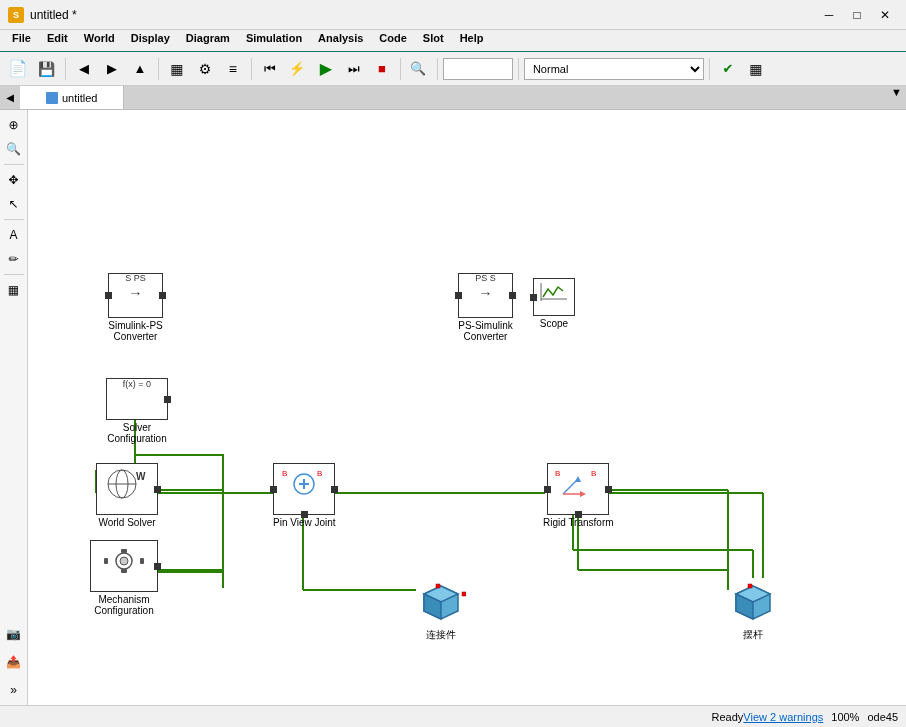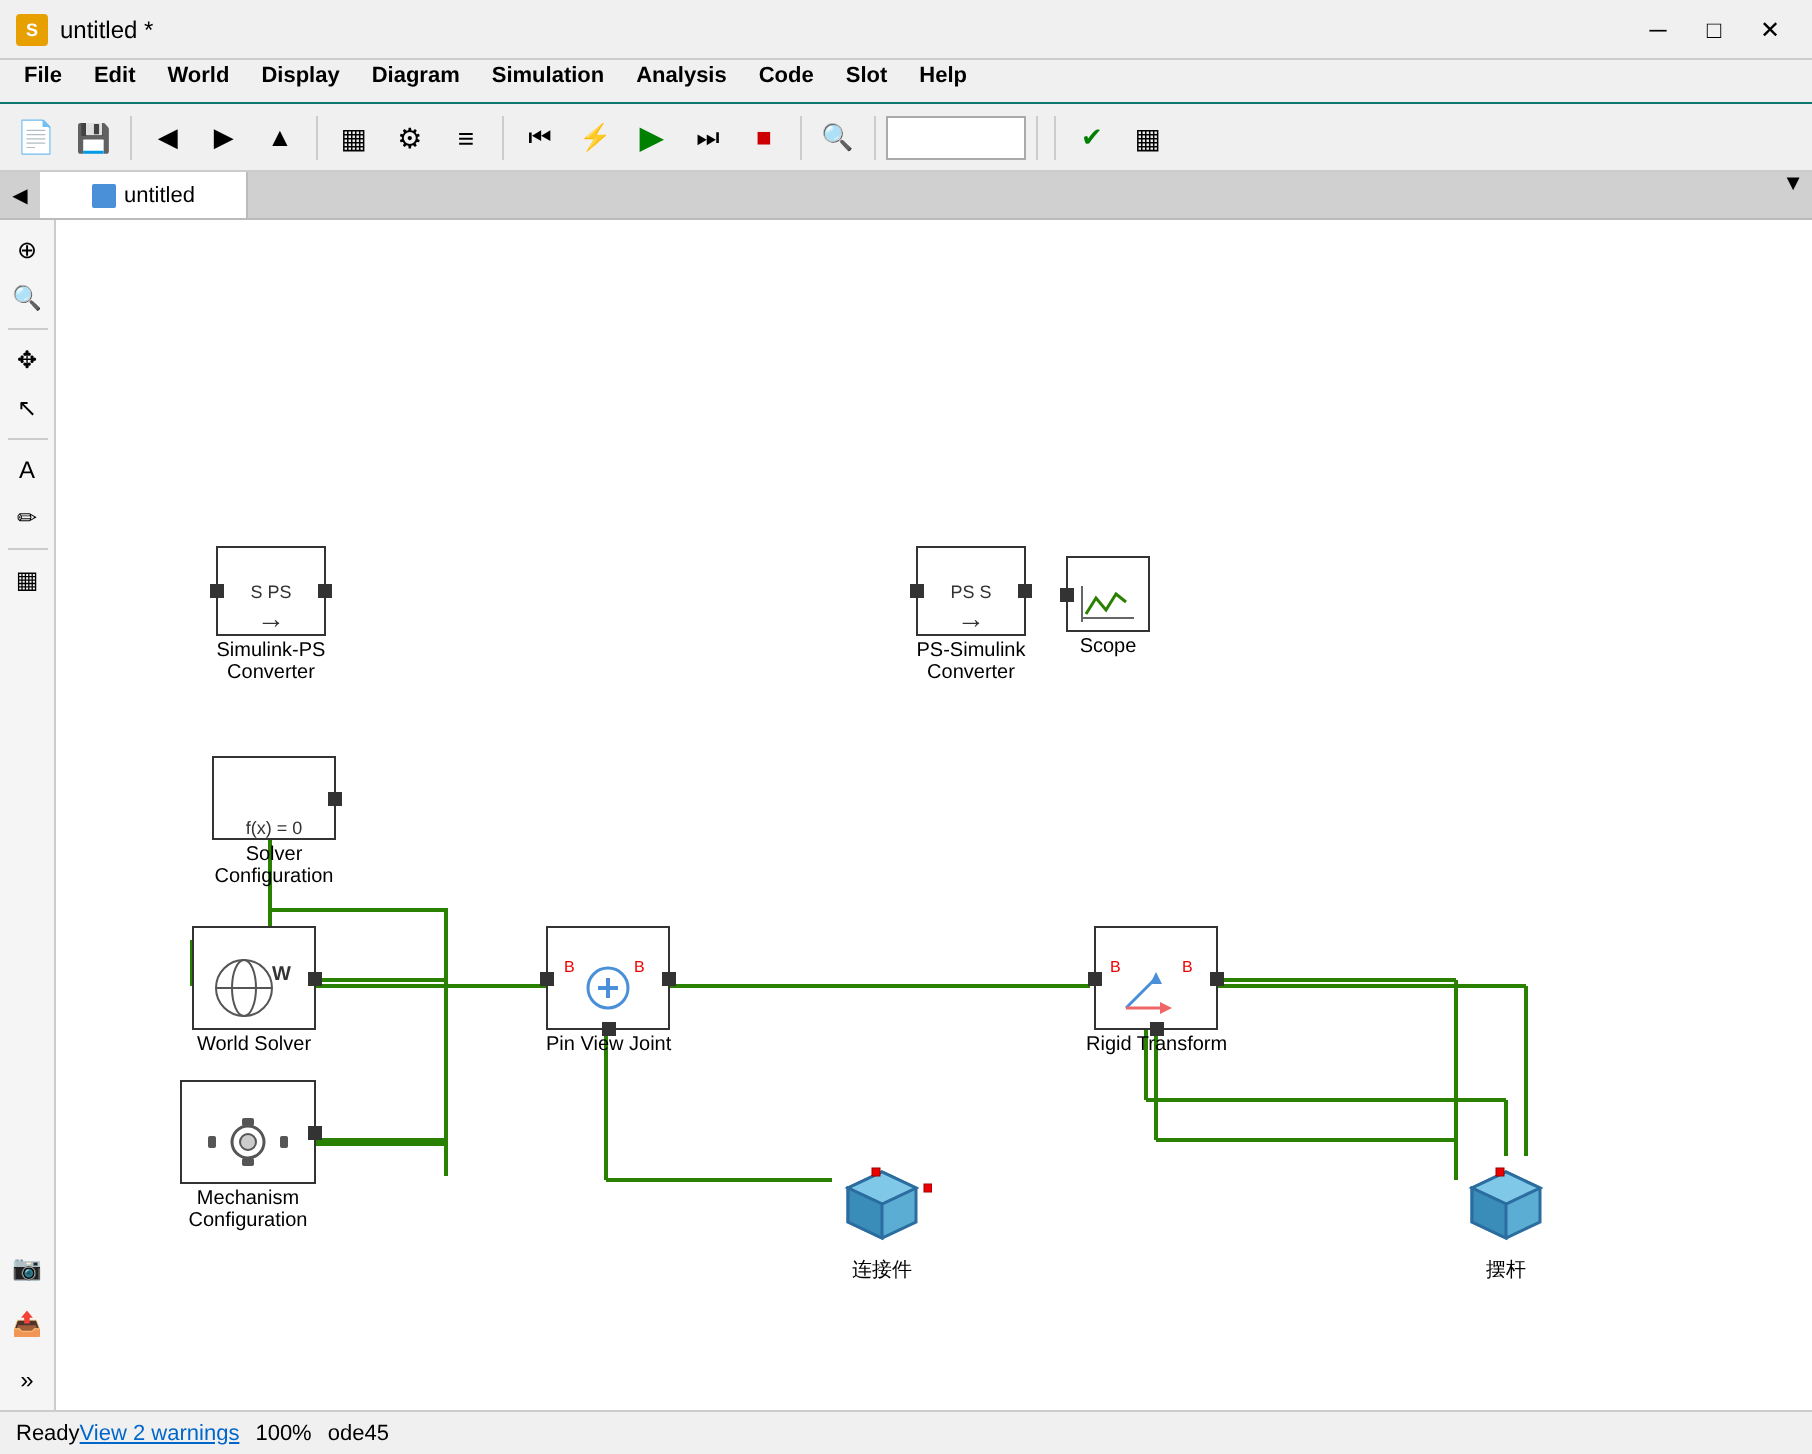--- a/index.html
+++ b/index.html
@@ -124,21 +124,21 @@
       position: absolute;
       display: flex;
       flex-direction: column;
       align-items: center;
       cursor: pointer;
     }
     .block-body {
       border: 1px solid #333;
       background: white;
       display: flex;
-      align-items: flex-end;
+      align-items: flex-start;
       justify-content: center;
       position: relative;
     }
     .block-label {
       font-size: 10px;
       text-align: center;
       margin-top: 2px;
       color: #000;
       white-space: pre-line;
     }
@@ -164,21 +164,21 @@
 
     
     #statusbar {
       height: 22px;
       background: #f0f0f0;
       border-top: 1px solid #ccc;
       display: flex;
       align-items: center;
       padding: 0 8px;
       font-size: 11px;
-      justify-content: flex-start;
+      justify-content: flex-end;
     }
     #statusbar-left { display: flex; gap: 16px; }
     #statusbar-right { display: flex; gap: 8px; }
     .status-warning { color: #0066cc; cursor: pointer; text-decoration: underline; }
   </style>
 </head>
 <body>
 
 <div id="titlebar">
   <div id="titlebar-left">
@@ -220,20 +220,25 @@
   <button class="tb-btn">⏮</button>
   <button class="tb-btn" style="color:#e8a000;">⚡</button>
   <button class="tb-btn" style="color:green; font-size:16px;">▶</button>
   <button class="tb-btn">⏭</button>
   <button class="tb-btn" style="color:#cc0000;">■</button>
   <div class="tb-separator"></div>
   <button class="tb-btn">🔍</button>
   <div class="tb-separator"></div>
   <input class="tb-input" type="text" style="">
   <div class="tb-separator"></div>
+  <select class="tb-select">
+    <option>Normal</option>
+    <option>Accelerator</option>
+    <option>Rapid Accelerator</option>
+  </select>
   <div class="tb-separator"></div>
   <button class="tb-btn" style="color:green;">✔</button>
   <button class="tb-btn" style="font-size:14px;">▦</button>
 </div>
 
 <div id="tabbar">
   <div class="tab-nav">◀</div>
   <div class="tab-item">
     <span class="tab-sim-icon"></span>
     <span>untitled</span>

